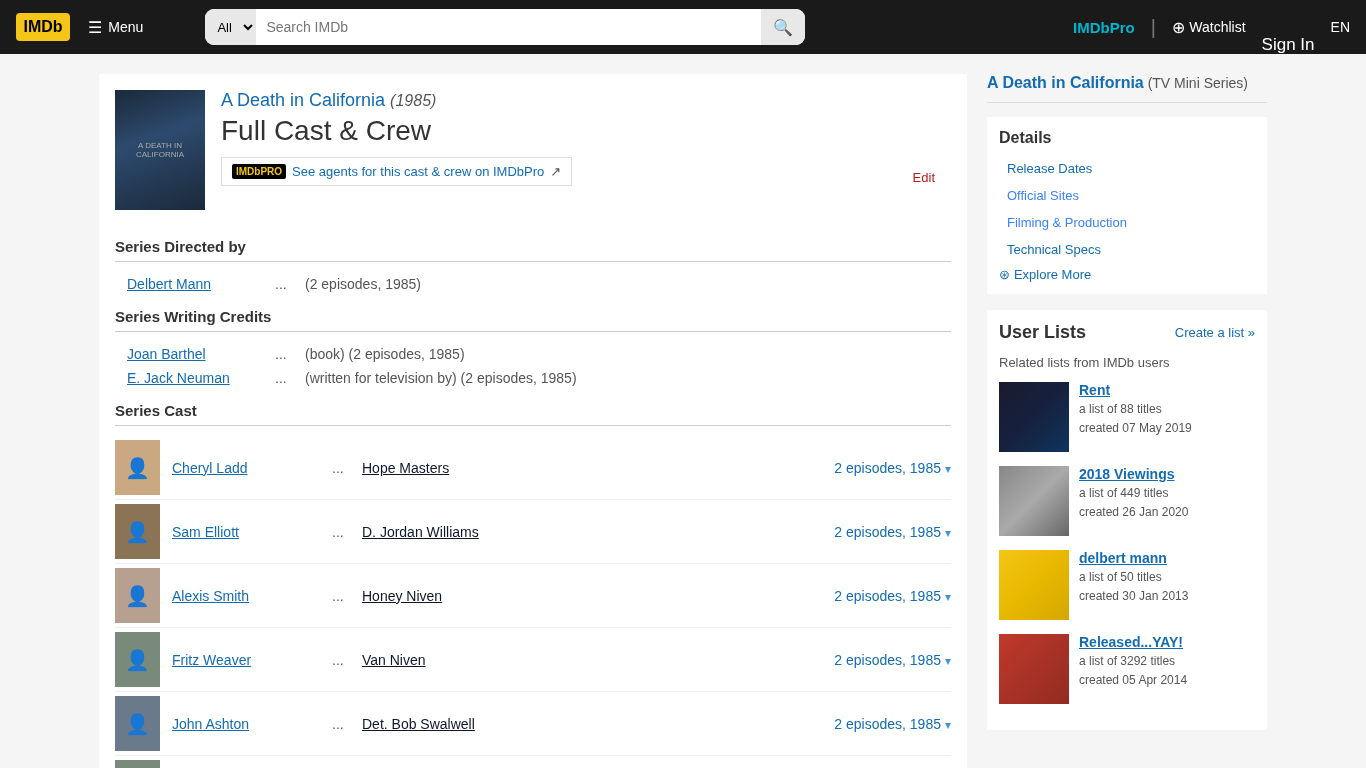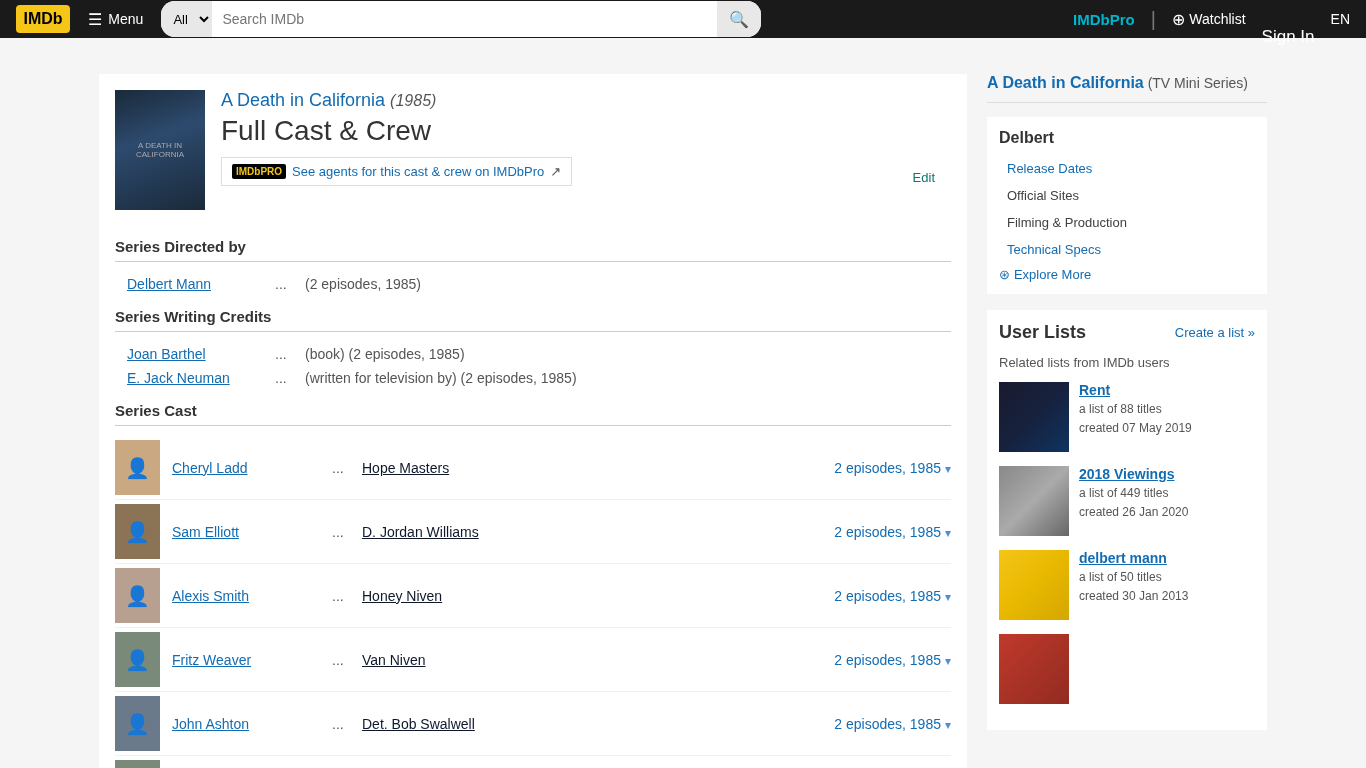--- a/index.html
+++ b/index.html
@@ -1,21 +1,21 @@
 <!DOCTYPE html>
 <html><head>
   <meta charset="utf-8">
   <style>
     * { box-sizing: border-box; margin: 0; padding: 0; }
     body { font-family: Arial, sans-serif; background: #f5f5f5; color: #333; font-size: 14px; }
 
     
     .header {
       background: #1a1a1a;
-      height: 38px;
+      height: 54px;
       display: flex;
       align-items: center;
       padding: 0 16px;
       gap: 12px;
       position: fixed;
       top: 0; left: 0; right: 0;
       z-index: 100;
     }
     .imdb-logo {
       background: #f5c518;
@@ -38,22 +38,23 @@
       cursor: pointer;
       padding: 6px;
     }
     .hamburger-icon { font-size: 16px; }
     .search-bar {
       display: flex;
       align-items: center;
       flex: 1;
       max-width: 600px;
       background: #fff;
-      border-radius: 14px;
+      border-radius: 9px;
       overflow: hidden;
+      margin-left: 44px;
     }
     .search-select {
       background: #e8e8e8;
       border: none;
       padding: 6px 8px;
       font-size: 13px;
       cursor: pointer;
       height: 36px;
     }
     .search-input {
@@ -184,21 +185,21 @@
     .imdbpro-badge {
       background: #000;
       color: #f5c518;
       font-weight: 900;
       font-size: 10px;
       padding: 2px 4px;
       border-radius: 2px;
     }
     .imdbpro-banner a { color: #136cb2; text-decoration: none; }
     .edit-btn {
-      color: #0f766e;
+      color: #b91c1c;
       text-decoration: none;
       font-size: 13px;
       position: absolute;
       right: 16px;
       top: 80px;
       padding-left: 28px;
     }
 
     
     .section-header {
@@ -327,21 +328,21 @@
     .detail-link {
       display: block;
       color: #136cb2;
       padding: 4px 8px;
       margin-bottom: 4px;
       font-size: 13px;
       text-decoration: none;
     }
     .detail-link-inactive {
       display: block;
-      color: #404040;
+      color: #3b82f6;
       padding: 4px 8px;
       margin-bottom: 4px;
       font-size: 13px;
     }
     .explore-more {
       color: #136cb2;
       font-size: 13px;
       cursor: pointer;
       display: flex;
       align-items: center;
@@ -559,21 +560,21 @@
     </div>
 
     <div class="right-panel">
 
       <div class="sidebar-title-block">
         <a class="sidebar-title-link" href="#">A Death in California</a>
         <span class="sidebar-subtitle">(TV Mini Series)</span>
       </div>
 
       <div class="details-section">
-        <div class="details-heading">Delbert</div>
+        <div class="details-heading">Details</div>
 
         <a class="detail-link" href="#">Release Dates</a>
         <span class="detail-link-inactive">Official Sites</span>
         <span class="detail-link-inactive">Filming &amp; Production</span>
         <a class="detail-link" href="#">Technical Specs</a>
 
         <div class="explore-more">
           <span>⊛</span>
           <span>Explore More</span>
         </div>
@@ -605,19 +606,23 @@
         <div class="list-item">
           <div class="list-thumb thumb-delbert"></div>
           <div class="list-info">
             <a class="list-name" href="#">delbert mann</a>
             <span class="list-meta">a list of 50 titles<br>created 30 Jan 2013</span>
           </div>
         </div>
 
         <div class="list-item">
           <div class="list-thumb thumb-released"></div>
+          <div class="list-info">
+            <a class="list-name" href="#">Released...YAY!</a>
+            <span class="list-meta">a list of 3292 titles<br>created 05 Apr 2014</span>
+          </div>
         </div>
 
       </div>
     </div>
 
   </div>
 </div>
 
 </body></html>

